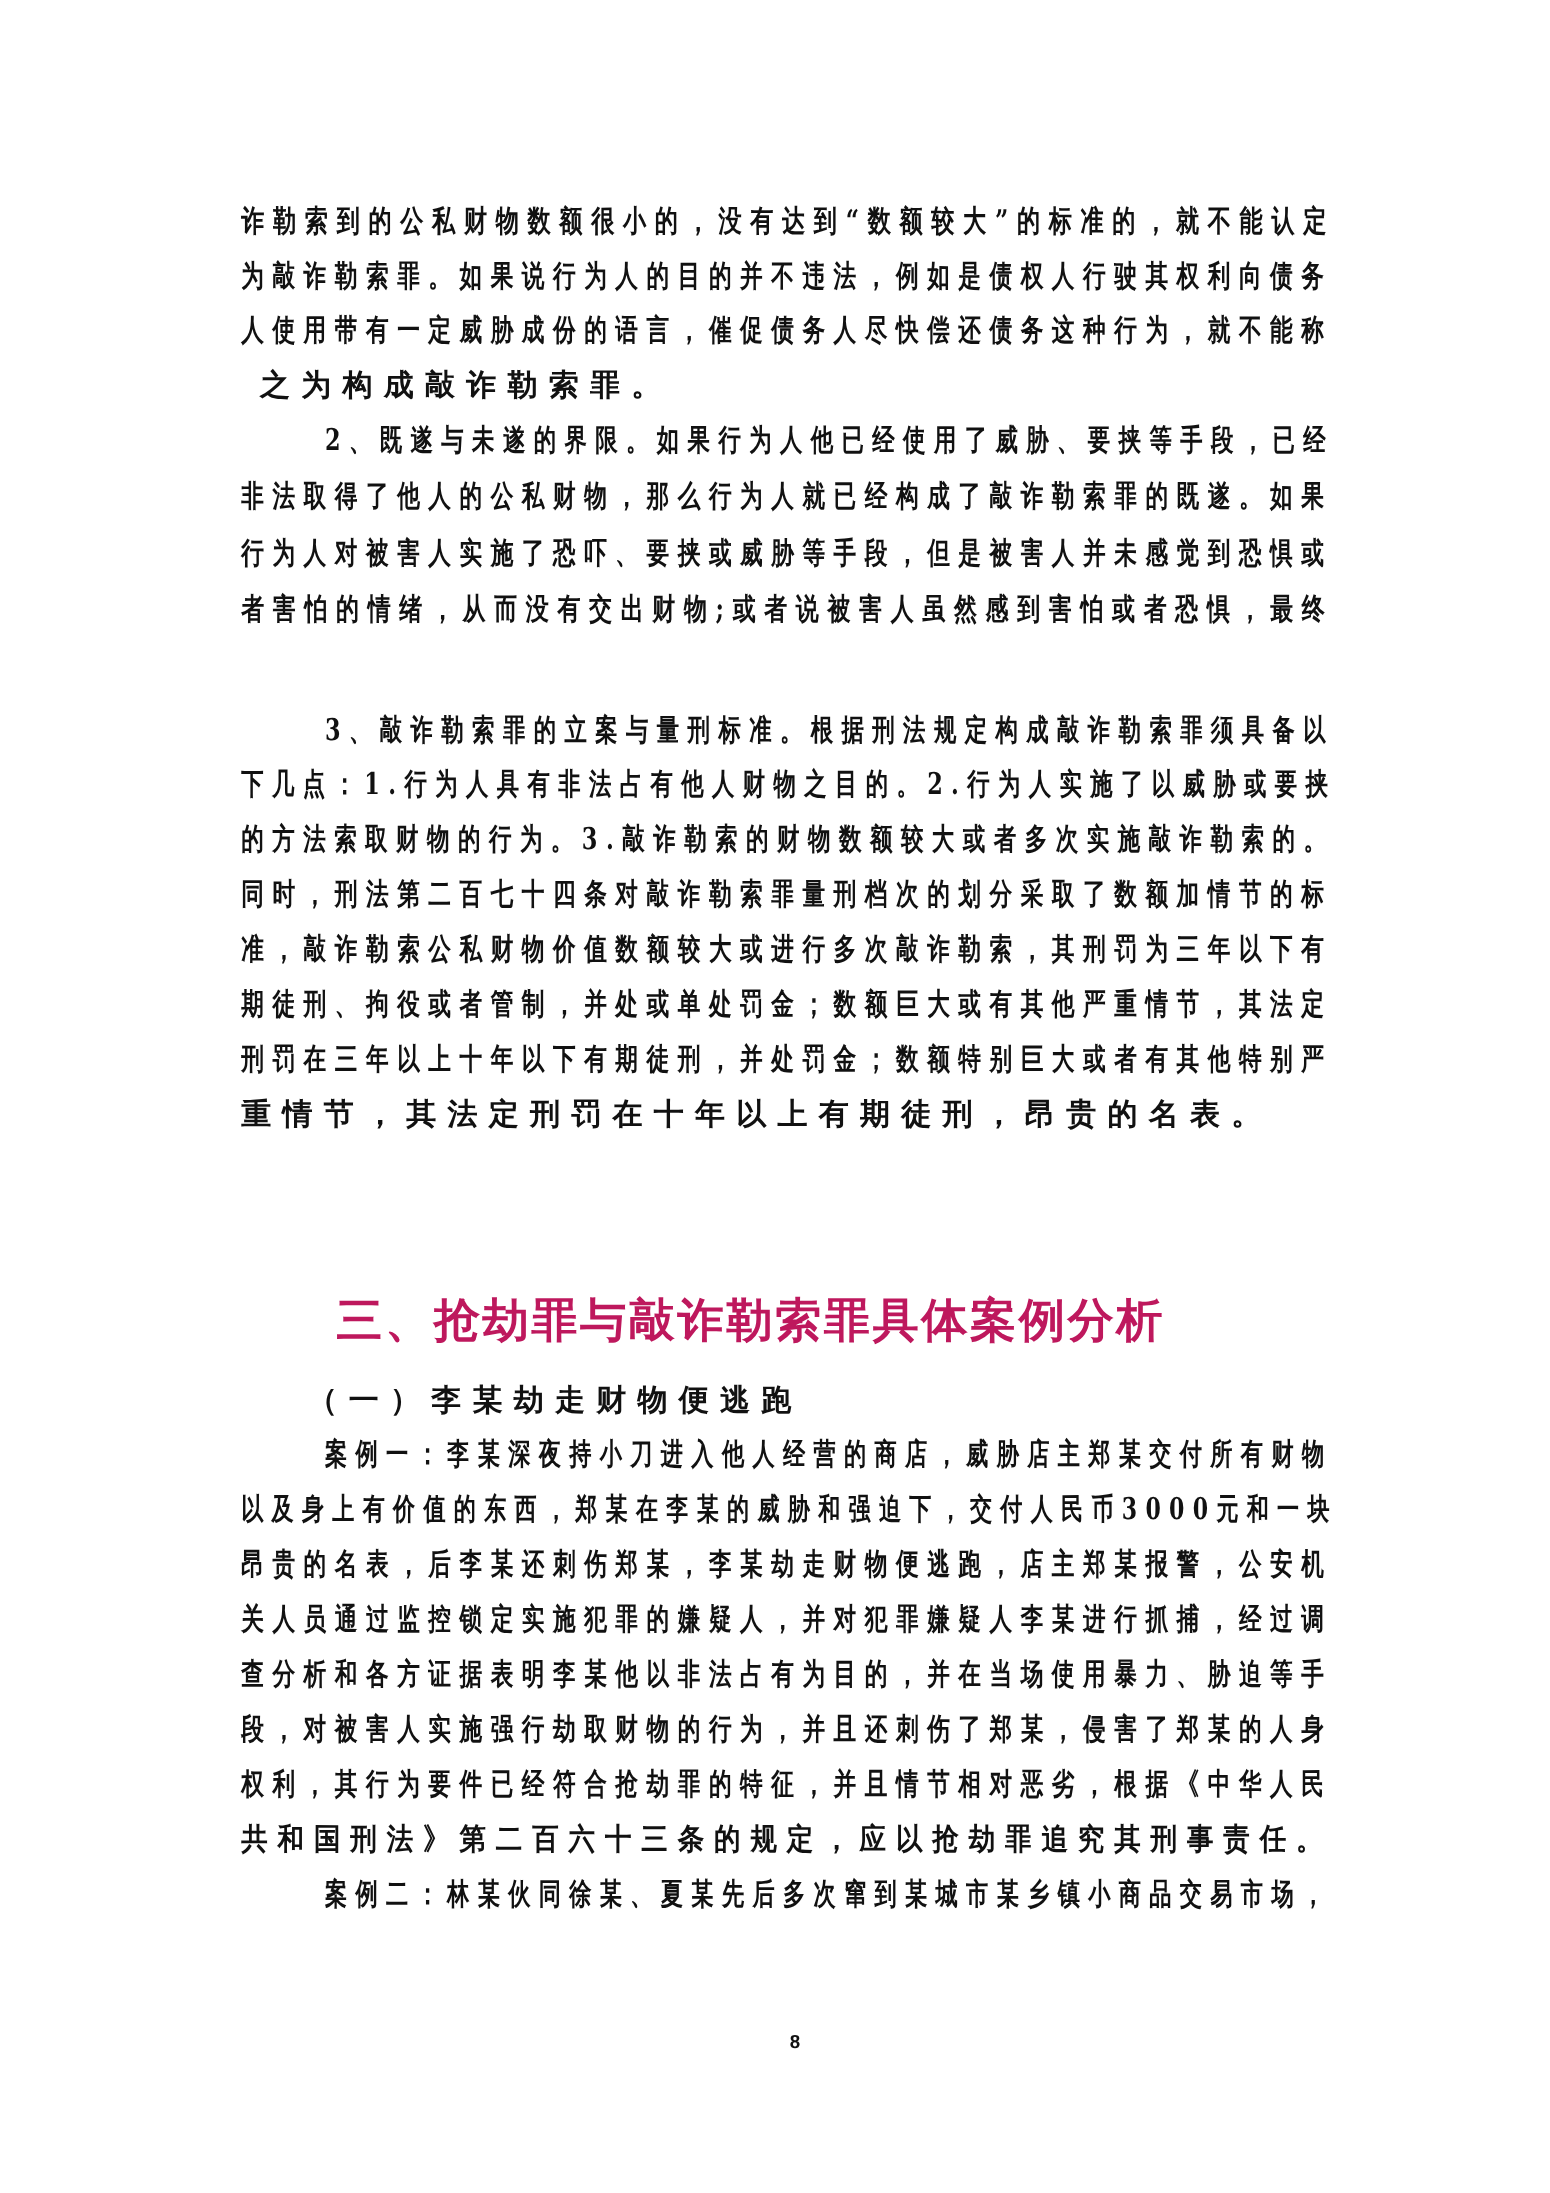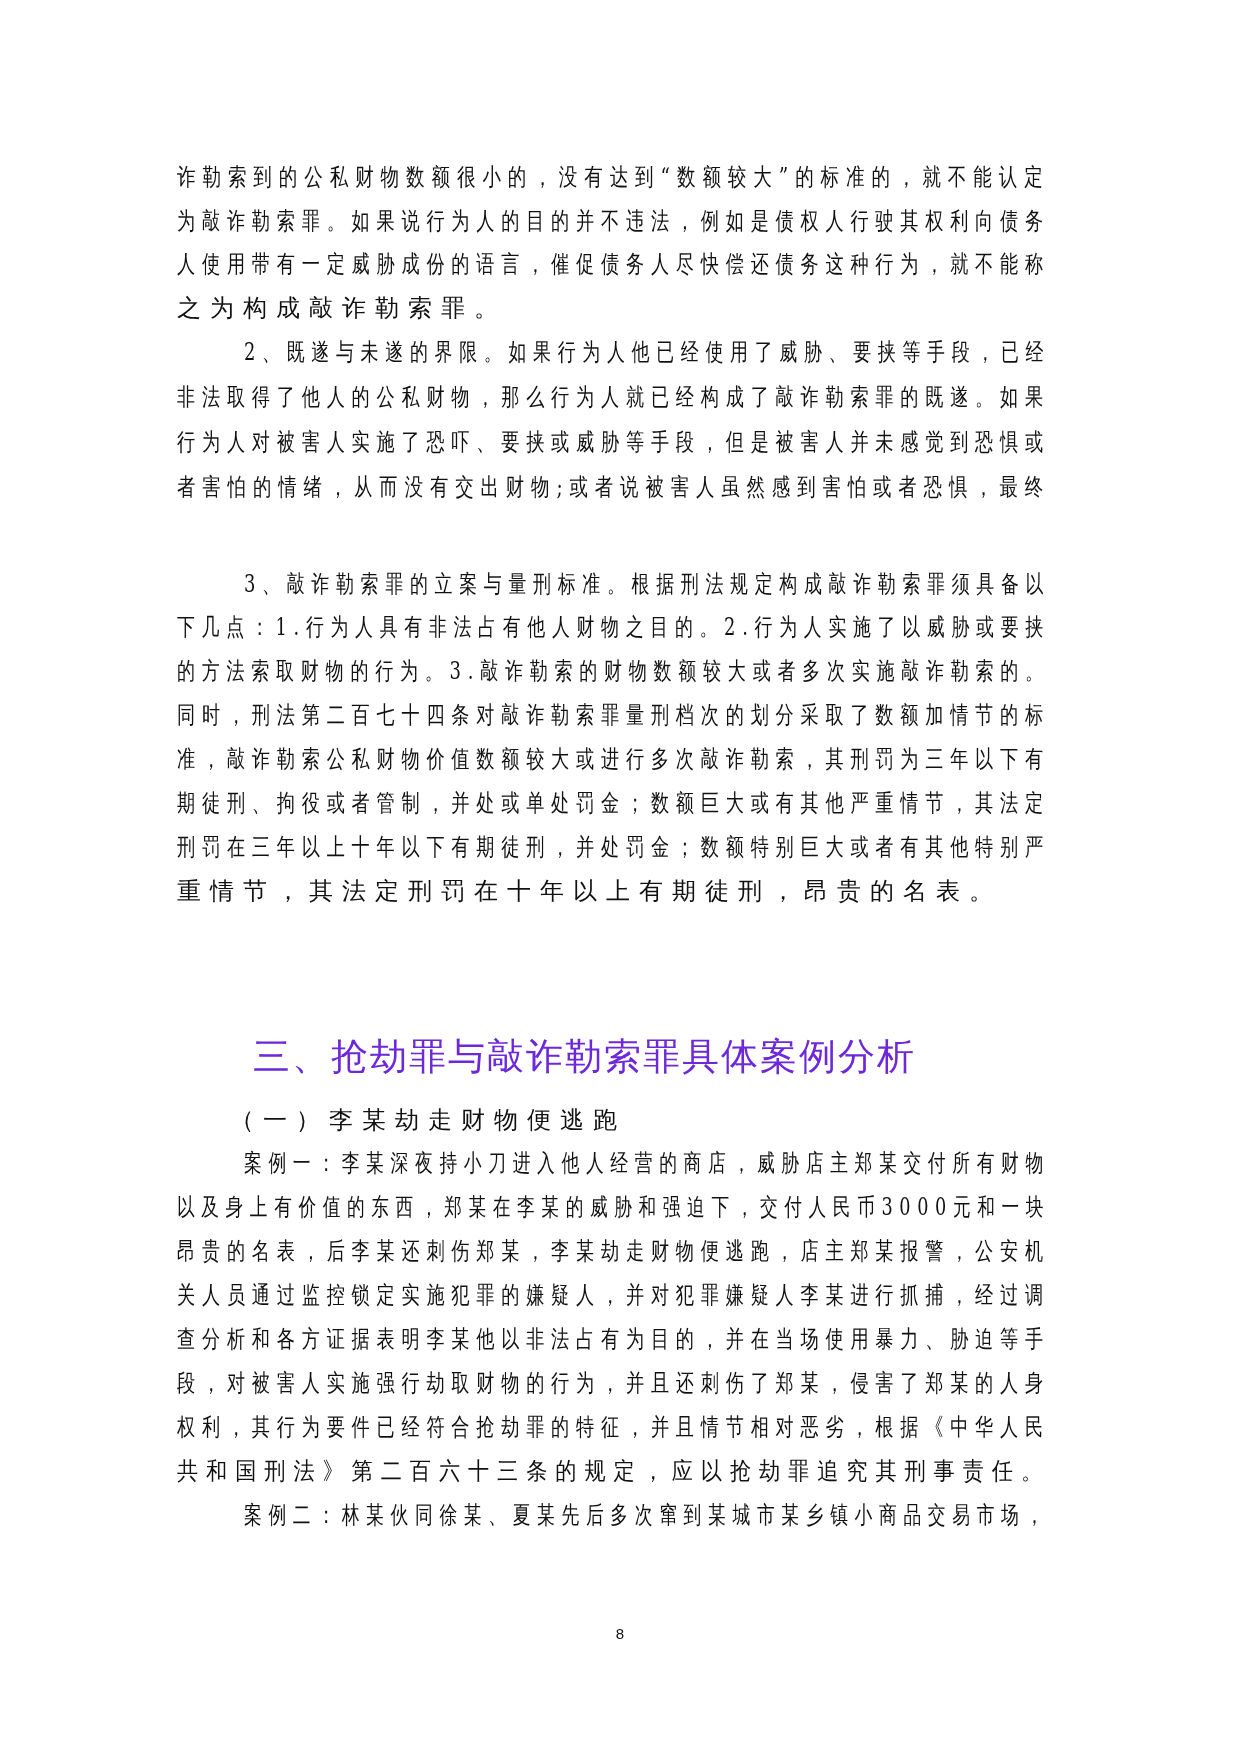--- a/index.html
+++ b/index.html
@@ -1,17 +1,17 @@
 <!DOCTYPE html>
 <html><head>
 <meta charset="utf-8">
 <style>
   html, body { margin: 0; padding: 0; background: #ffffff; }
   body { width: 1240px; height: 1754px; position: relative; overflow: hidden; }
-  .page { position: absolute; left: 0; top: 0; width: 1054px; height: 1754px; background: #fff; }
+  .page { position: absolute; left: 16px; top: 0; width: 1054px; height: 1754px; background: #fff; font-weight: bold; }
   .line {
     position: absolute;
     left: 177px;
     width: 880px;
     height: 40px;
     line-height: 40px;
     font-family: "DejaVu Serif", "Liberation Serif", serif;
     font-size: 24px;
     color: #111;
     white-space: nowrap;
@@ -20,21 +20,21 @@
   }
   .line.indent { left: 244px; }
   .heading {
     position: absolute;
     left: 253px;
     top: 1034px;
     height: 46px;
     line-height: 46px;
     font-family: "DejaVu Sans", "Liberation Sans", sans-serif;
     font-size: 37px;
-    color: #6d28d9;
+    color: #be185d;
     white-space: nowrap;
     letter-spacing: 2px;
   }
   .sub { left: 230px; }
   .pagenum {
     position: absolute;
     left: 0; width: 1240px;
     top: 1625px;
     text-align: center;
     font-family: "Liberation Sans", "DejaVu Sans", sans-serif;
@@ -43,21 +43,21 @@
   }
 </style>
 </head>
 <body>
 
 <div class="page">
 
   <div class="line" style="top: 157px; width: auto; display: inline-block; transform: scaleX(0.7712);">诈勒索到的公私财物数额很小的，没有达到“数额较大”的标准的，就不能认定</div>
   <div class="line" style="top: 201px; width: auto; display: inline-block; transform: scaleX(0.7558);">为敲诈勒索罪。如果说行为人的目的并不违法，例如是债权人行驶其权利向债务</div>
   <div class="line" style="top: 244px; width: auto; display: inline-block; transform: scaleX(0.7558);">人使用带有一定威胁成份的语言，催促债务人尽快偿还债务这种行为，就不能称</div>
-  <div class="line" style="top: 288px; width: auto; display: inline-block;">之为构成敲诈勒索罪。</div>
+  <div class="line" style="top: 288px; width: auto; display: inline-block; margin-left: 15px;">之为构成敲诈勒索罪。</div>
 
   <div class="line indent" style="top: 332px; width: auto; display: inline-block; transform: scaleX(0.7463);">2、既遂与未遂的界限。如果行为人他已经使用了威胁、要挟等手段，已经</div>
   <div class="line" style="top: 377px; width: auto; display: inline-block; transform: scaleX(0.7558);">非法取得了他人的公私财物，那么行为人就已经构成了敲诈勒索罪的既遂。如果</div>
   <div class="line" style="top: 422px; width: auto; display: inline-block; transform: scaleX(0.7558);">行为人对被害人实施了恐吓、要挟或威胁等手段，但是被害人并未感觉到恐惧或</div>
   <div class="line" style="top: 467px; width: auto; display: inline-block; transform: scaleX(0.7665);">者害怕的情绪，从而没有交出财物;或者说被害人虽然感到害怕或者恐惧，最终</div>
 
   <div class="line indent" style="top: 564px; width: auto; display: inline-block; transform: scaleX(0.7463);">3、敲诈勒索罪的立案与量刑标准。根据刑法规定构成敲诈勒索罪须具备以</div>
   <div class="line" style="top: 607px; width: auto; display: inline-block; transform: scaleX(0.7455);">下几点：1.行为人具有非法占有他人财物之目的。2.行为人实施了以威胁或要挟</div>
   <div class="line" style="top: 651px; width: auto; display: inline-block; transform: scaleX(0.7506);">的方法索取财物的行为。3.敲诈勒索的财物数额较大或者多次实施敲诈勒索的。</div>
   <div class="line" style="top: 695px; width: auto; display: inline-block; transform: scaleX(0.7558);">同时，刑法第二百七十四条对敲诈勒索罪量刑档次的划分采取了数额加情节的标</div>

